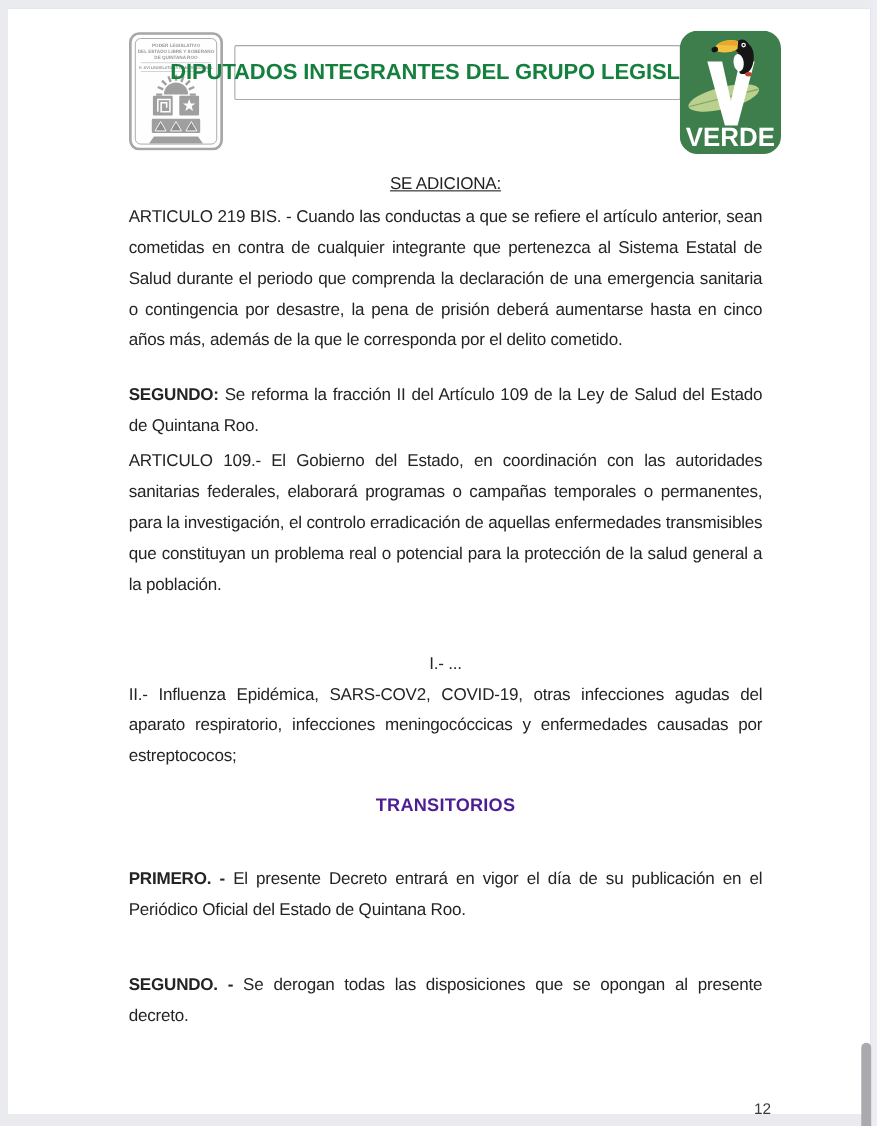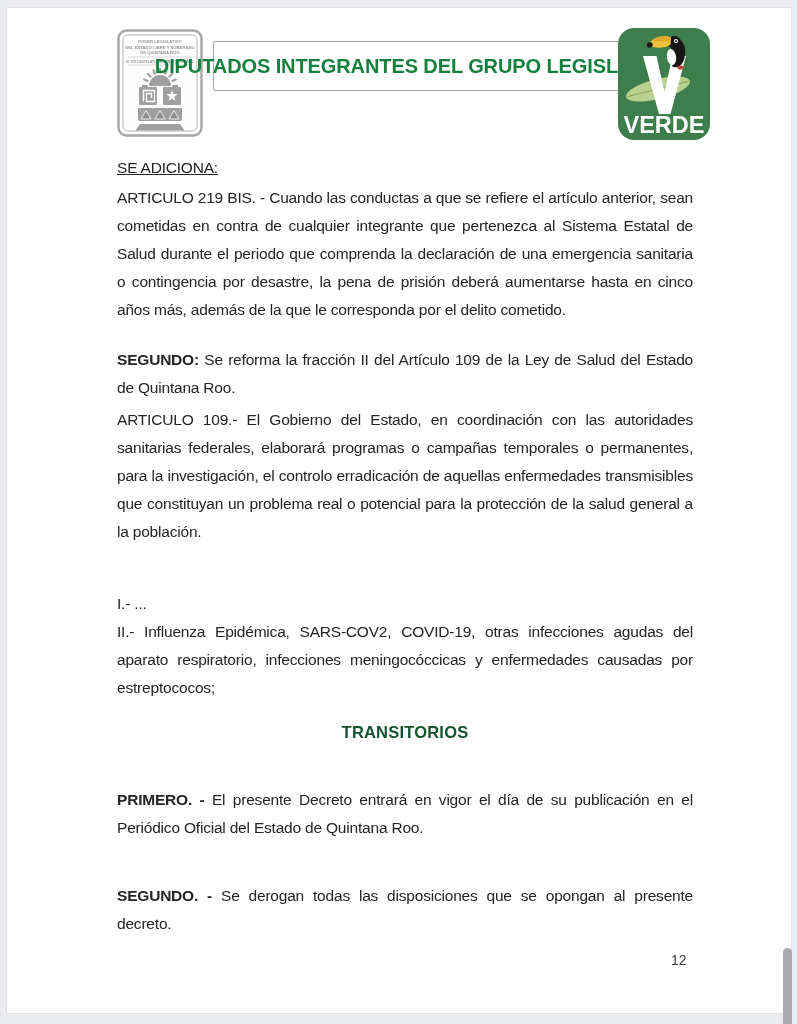--- a/index.html
+++ b/index.html
@@ -23,31 +23,31 @@
     font-weight:bold;font-size:20px;line-height:20px;color:#15803d;
     letter-spacing:-0.1px;white-space:nowrap;
   }
   .verde-logo{position:absolute;left:611px;top:20px;width:92px;height:112px;}
   
   .para{
     position:absolute;left:110px;width:576px;
     font-size:15.5px;line-height:28px;color:#242424;
     letter-spacing:-0.2px;text-align:justify;
   }
-  .para.nojust{text-align:left;}
+  .para.nojust{text-align:center;}
   .underline{text-decoration:underline;}
   .bold{font-weight:bold;}
   .heading-center{
     position:absolute;left:110px;width:576px;text-align:center;
-    font-weight:bold;font-size:16.5px;line-height:28px;color:#14532d;
+    font-weight:bold;font-size:16.5px;line-height:28px;color:#4c1d95;
     letter-spacing:0.2px;
   }
   .page-number{
-    position:absolute;left:664px;top:944px;width:30px;
-    font-size:14px;color:#3a3a3a;text-align:left;
+    position:absolute;left:664px;top:992px;width:30px;
+    font-size:14px;color:#3a3a3a;text-align:right;
   }
   
   .scroll-track{position:absolute;right:0;top:0;width:5px;height:1024px;background:#ecedf2;}
   .scroll-thumb{
     position:absolute;left:783px;top:948px;width:9px;height:76px;
     background:#a9a9ae;border-radius:5px 5px 0 0;
   }
   svg text{font-family:"Liberation Sans",sans-serif;}
 </style>
 </head>

